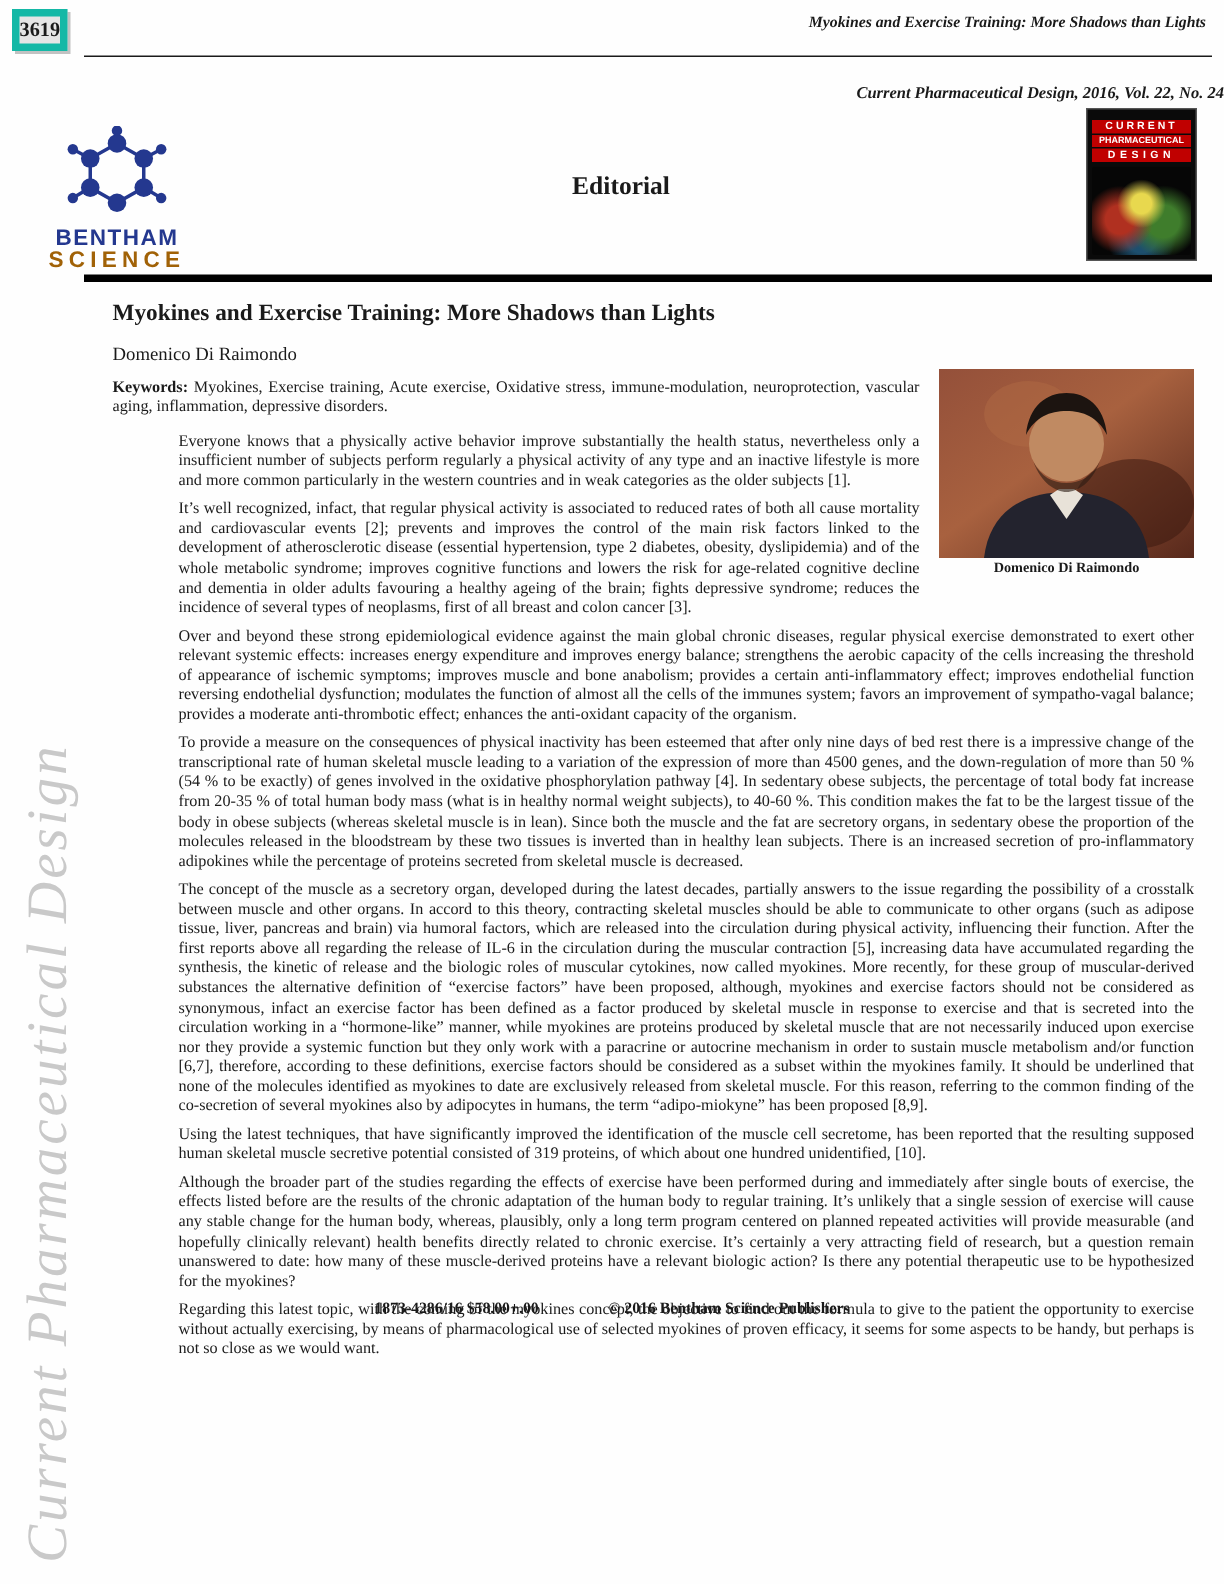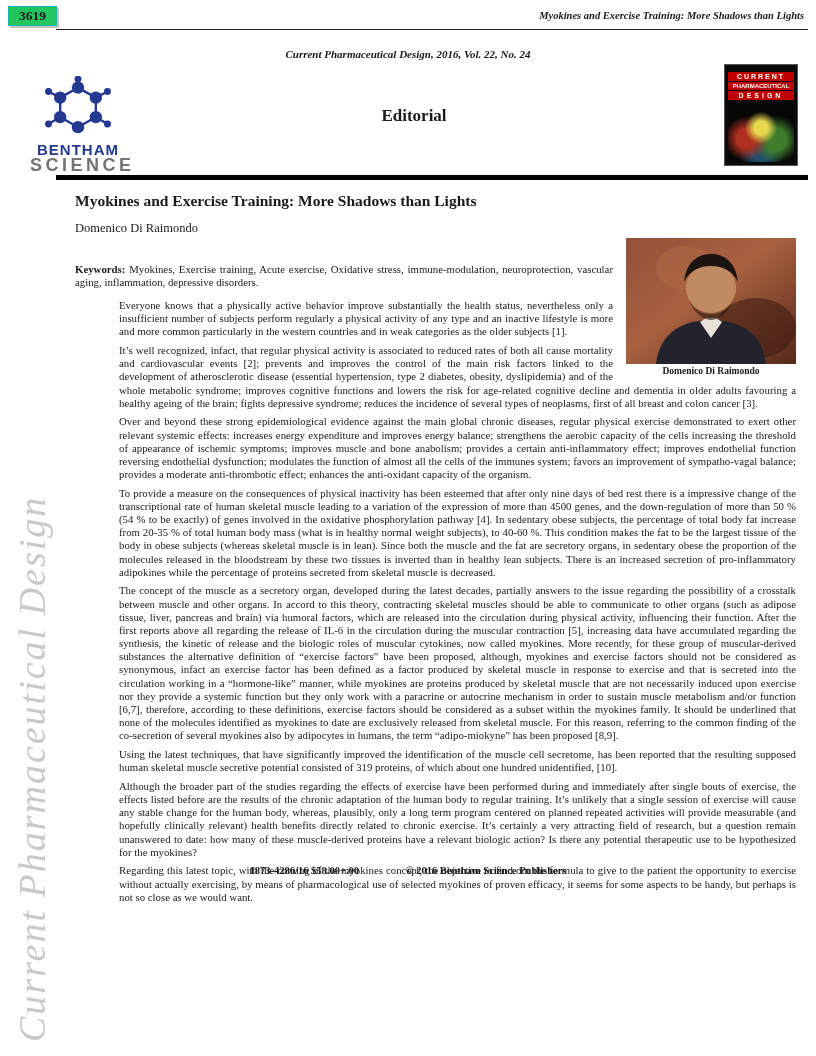--- a/index.html
+++ b/index.html
@@ -13,33 +13,33 @@
     transform:rotate(-90deg); transform-origin:0 0;
     font-style:italic; font-size:38px; letter-spacing:2px;
     color:#c9c9c9; white-space:nowrap; z-index:0;
   }
 
   .inner { position:relative; z-index:1; }
 
   
   .topbar { display:flex; align-items:flex-start; padding:6px 10px 0 8px; }
   .page-num {
-    border:1px solid #14b8a6; box-shadow:2px 2px 0 #c2c2c2;
-    background:#22c55e; padding:1px 10px; font-weight:bold; font-size:13.5px;
+    border:5px solid #14b8a6; box-shadow:2px 2px 0 #c2c2c2;
+    background:#e5e5e5; padding:1px 0; font-weight:bold; font-size:13.5px;
   }
   .running-title { margin-left:auto; font-style:italic; font-weight:bold; font-size:10.5px; padding-top:4px; padding-right:2px; }
   .top-rule { border-top:1.5px solid #1a1a1a; margin:3px 8px 0 56px; }
 
-  .journal-line { text-align:center; font-weight:bold; font-style:italic; font-size:11px; margin-top:18px; }
+  .journal-line { text-align:right; font-weight:bold; font-style:italic; font-size:11px; margin-top:18px; }
 
   
   .masthead { position:relative; height:108px; margin-top:4px; }
   .logo { position:absolute; left:30px; top:12px; width:96px; text-align:center; }
   .logo-line1 { font-family:"Liberation Sans", sans-serif; font-weight:bold; font-size:15px; color:#24388f; letter-spacing:1px; line-height:15px; }
-  .logo-line2 { font-family:"Liberation Sans", sans-serif; font-weight:bold; font-size:18px; color:#737373; letter-spacing:3.5px; line-height:16px; }
+  .logo-line2 { font-family:"Liberation Sans", sans-serif; font-weight:bold; font-size:15px; color:#a16207; letter-spacing:3.5px; line-height:16px; }
   .editorial { position:absolute; left:0; right:0; top:42px; text-align:center; font-weight:bold; font-size:17px;margin-left:12px; }
 
   .cover { position:absolute; right:18px; top:0; width:74px; height:102px; background:#0a0a0a; border:1px solid #555; padding:7px 3px 3px 3px; display:flex; flex-direction:column; }
   .cover-word { background:#c00000; color:#fff; font-family:"Liberation Sans", sans-serif; font-weight:bold; text-align:center; margin-bottom:1px; padding:1px 0; }
   .cw-1 { font-size:7px; letter-spacing:2px; }
   .cw-2 { font-size:6px; letter-spacing:0px; }
   .cw-3 { font-size:7px; letter-spacing:3px; }
   .cover-art { flex:1; margin-top:2px; border-radius:2px;
     background:
       radial-gradient(circle at 50% 42%, #e8d84e 0 14%, rgba(232,216,78,0) 34%),
@@ -49,21 +49,21 @@
       #060606;
   }
 
   .black-bar { height:5px; background:#000; margin:3px 8px 0 56px; }
 
   
   .content { margin:12px 20px 0 75px; }
   .article-title { font-size:15.5px; font-weight:bold; }
   .author { font-size:12.5px; margin-top:11px; }
   .affiliation { font-style:italic; font-size:10.8px; margin-top:13px; text-align:justify; line-height:1.25; }
-  .keywords { font-size:10.8px; margin-top:27px; text-align:justify; line-height:1.25; }
+  .keywords { font-size:10.8px; margin-top:8px; text-align:justify; line-height:1.25; }
   .kw-label { font-weight:bold; }
   .body-wrap { margin-top:9px;margin-left:44px; }
   .body-para { font-size:10.8px; line-height:1.22; text-align:justify; margin-bottom:5.5px; hyphens:auto; }
 
   figure.author-photo { float:right; width:170px; margin:2px 0 6px 13px; }
   .photo-frame { width:170px; height:126px; overflow:hidden; background:#5e2d1f; }
   figcaption { font-size:9.5px; font-weight:bold; text-align:center; margin-top:2px; }
 
   
   .footer { position:absolute; left:0; right:0; bottom:28px; text-align:center; font-weight:bold; font-size:10.5px; z-index:1; }

